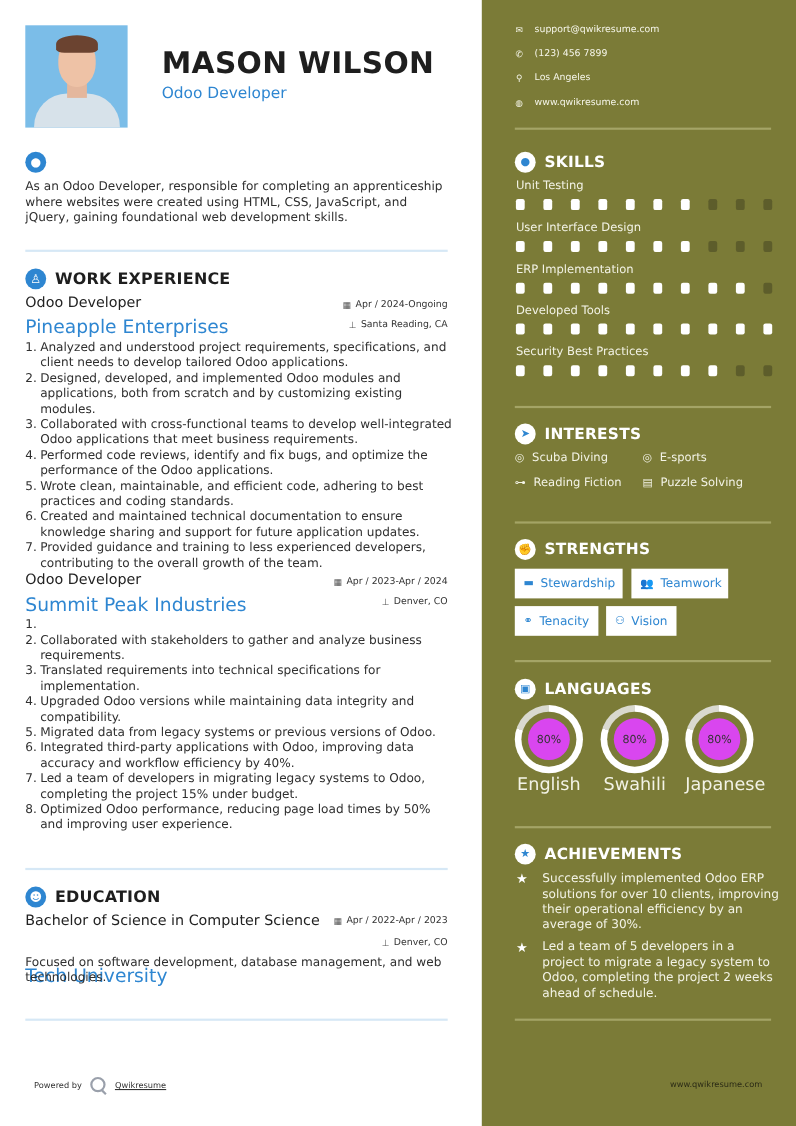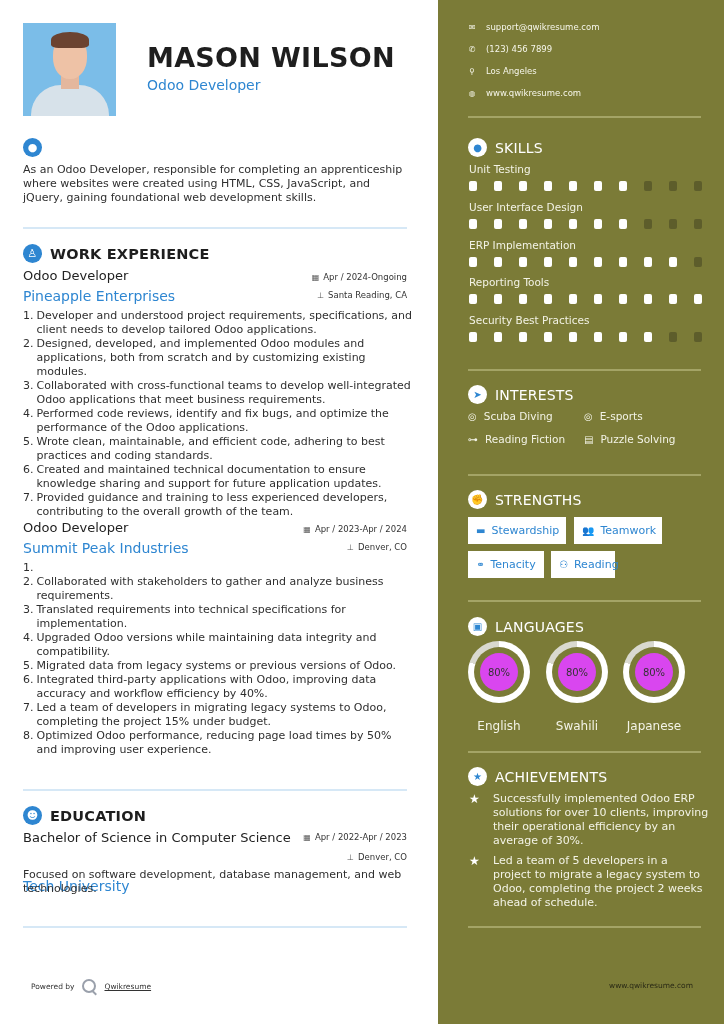--- a/index.html
+++ b/index.html
@@ -19,58 +19,58 @@
   .role { position: absolute; left: 147px; top: 77px; font-size: 14px; color: #2e86d1; }
 
   
   .sec-head { position: absolute; left: 23px; display: flex; align-items: center; gap: 8px; }
   .sec-icon { width: 19px; height: 19px; border-radius: 50%; background: #2e86d1; color: #fff; display: flex; align-items: center; justify-content: center; font-size: 11px; }
   .sec-title { font-size: 14.5px; font-weight: bold; color: #1e1e1e; letter-spacing: 0.2px; }
   .para { position: absolute; left: 23px; width: 386px; font-size: 11px; line-height: 14px; color: #2f2f2f; }
   .divider { position: absolute; left: 23px; width: 384px; height: 2px; background: #d6e8f6; }
 
   .job-title { position: absolute; left: 23px; font-size: 13px; color: #222; }
-  .company { position: absolute; left: 23px; font-size: 14px; color: #2e86d1; text-align: right; }
+  .company { position: absolute; left: 23px; font-size: 17px; color: #2e86d1; text-align: right; }
   .meta { position: absolute; right: 31px; font-size: 8.5px; color: #333; display: flex; align-items: center; gap: 4px; }
   .meta .ic { font-size: 8px; color: #555; }
 
   ol.bullets { position: absolute; left: 23px; width: 390px; font-size: 11px; line-height: 14px; color: #2f2f2f; list-style: none; }
   ol.bullets li { display: flex; }
   ol.bullets li .num { width: 10px; flex: none; text-align: right; margin-right: 0px; }
   ol.bullets li .txt { padding-left: 0px; }
 
   .footer-left { position: absolute; left: 31px; top: 979px; display: flex; align-items: center; gap: 8px; font-size: 7.5px; color: #333; }
   .qlogo { width: 14px; height: 14px; border: 2px solid #9aa0ab; border-radius: 50%; position: relative; }
   .qlogo::after { content: ""; position: absolute; right: -3px; bottom: -3px; width: 5px; height: 2px; background: #9aa0ab; transform: rotate(45deg); }
   .footer-left .brand { text-decoration: underline; color: #333; }
 
   
   .contact { position: absolute; left: 30px; display: flex; align-items: center; gap: 10px; font-size: 8.5px; color: #f6f6ea; }
   .contact .ic { width: 8px; font-size: 8px; text-align: center; color: #f6f6ea; }
   .r-head { position: absolute; left: 30px; display: flex; align-items: center; gap: 8px; }
   .r-icon { width: 19px; height: 19px; border-radius: 50%; background: #fff; color: #2e86d1; display: flex; align-items: center; justify-content: center; font-size: 10px; }
-  .r-title { font-size: 14px; font-weight: normal; color: #fff; letter-spacing: 0.2px; }
+  .r-title { font-size: 14px; font-weight: bold; color: #fff; letter-spacing: 0.2px; }
   .r-divider { position: absolute; left: 30px; width: 233px; height: 2px; background: #a4a466; }
 
   .skill-name { position: absolute; left: 31px; font-size: 10.5px; color: #f3f3e6; }
   .dots { position: absolute; left: 31px; display: flex; gap: 17px; }
   .dot { width: 8px; height: 10px; border-radius: 2px; background: #fff; }
   .dot.off { background: #5d5d2b; }
 
   .interest { position: absolute; font-size: 10.5px; color: #f3f3e6; display: flex; align-items: center; gap: 7px; }
   .interest .ic { font-size: 10px; }
 
   .chip { position: absolute; height: 27px; background: #fff; display: flex; align-items: center; gap: 6px; padding: 0 8px; font-size: 11px; color: #2e86d1; }
   .chip .ic { font-size: 10px; color: #2e86d1; }
 
   .lang { position: absolute; width: 62px; text-align: center; }
   .ring { width: 62px; height: 62px; border-radius: 50%; background: conic-gradient(#ffffff 0 80%, #d9d9cf 80% 100%); display: flex; align-items: center; justify-content: center; }
   .ring-gap { width: 50px; height: 50px; border-radius: 50%; background: #7b7b37; display: flex; align-items: center; justify-content: center; }
   .ring-inner { width: 38px; height: 38px; border-radius: 50%; background: #d946ef; display: flex; align-items: center; justify-content: center; font-size: 10px; font-weight: normal; color: #333; }
-  .lang-name { margin-top: 16px; font-size: 12px; color: #f3f3e6; }
+  .lang-name { margin-top: 0; font-size: 16px; color: #f3f3e6; }
 
   .ach { position: absolute; left: 31px; width: 240px; display: flex; gap: 8px; font-size: 11px; line-height: 14px; color: #f3f3e6; }
   .ach .ic { flex: none; width: 16px; font-size: 12px; color: #fff; }
   .footer-right { position: absolute; right: 31px; top: 981px; font-size: 7.5px; color: #2a2a15; }
 </style>
 </head>
 <body>
 
 <div class="left">
 
@@ -98,21 +98,21 @@
   <div class="meta" style="top:272px">
     <span class="ic">▦</span>
     <span>Apr / 2024-Ongoing</span>
   </div>
   <div class="company" style="top:288px">Pineapple Enterprises</div>
   <div class="meta" style="top:290px">
     <span class="ic">⊥</span>
     <span>Santa Reading, CA</span>
   </div>
   <ol class="bullets" style="top:309px">
-    <li><span class="num">1.</span>&nbsp;<span class="txt">Developer and understood project requirements, specifications, and client needs to develop tailored Odoo applications.</span></li>
+    <li><span class="num">1.</span>&nbsp;<span class="txt">Analyzed and understood project requirements, specifications, and client needs to develop tailored Odoo applications.</span></li>
     <li><span class="num">2.</span>&nbsp;<span class="txt">Designed, developed, and implemented Odoo modules and applications, both from scratch and by customizing existing modules.</span></li>
     <li><span class="num">3.</span>&nbsp;<span class="txt">Collaborated with cross-functional teams to develop well-integrated Odoo applications that meet business requirements.</span></li>
     <li><span class="num">4.</span>&nbsp;<span class="txt">Performed code reviews, identify and fix bugs, and optimize the performance of the Odoo applications.</span></li>
     <li><span class="num">5.</span>&nbsp;<span class="txt">Wrote clean, maintainable, and efficient code, adhering to best practices and coding standards.</span></li>
     <li><span class="num">6.</span>&nbsp;<span class="txt">Created and maintained technical documentation to ensure knowledge sharing and support for future application updates.</span></li>
     <li><span class="num">7.</span>&nbsp;<span class="txt">Provided guidance and training to less experienced developers, contributing to the overall growth of the team.</span></li>
   </ol>
 
   <div class="job-title" style="top:520px">Odoo Developer</div>
   <div class="meta" style="top:524px">
@@ -216,21 +216,21 @@
       <span class="dot"></span>
       <span class="dot"></span>
       <span class="dot"></span>
       <span class="dot"></span>
       <span class="dot"></span>
       <span class="dot"></span>
       <span class="dot"></span>
       <span class="dot"></span>
       <span class="dot off"></span>
     </div>
-  <div class="skill-name" style="top:276px">Reporting Tools</div>
+  <div class="skill-name" style="top:276px">Developed Tools</div>
   <div class="dots" style="top:294px">
       <span class="dot"></span>
       <span class="dot"></span>
       <span class="dot"></span>
       <span class="dot"></span>
       <span class="dot"></span>
       <span class="dot"></span>
       <span class="dot"></span>
       <span class="dot"></span>
       <span class="dot"></span>
@@ -284,21 +284,21 @@
   <div class="chip" style="left:136px;top:517px;width:88px">
     <span class="ic">👥</span>
     <span>Teamwork</span>
   </div>
   <div class="chip" style="left:30px;top:551px;width:76px">
     <span class="ic">⚭</span>
     <span>Tenacity</span>
   </div>
   <div class="chip" style="left:113px;top:551px;width:64px">
     <span class="ic">⚇</span>
-    <span>Reading</span>
+    <span>Vision</span>
   </div>
   <div class="r-divider" style="top:600px"></div>
 
   <div class="r-head" style="top:617px">
     <span class="r-icon">▣</span>
     <span class="r-title">LANGUAGES</span>
   </div>
   <div class="lang" style="left:30px;top:641px">
     <div class="ring">
         <div class="ring-gap">

